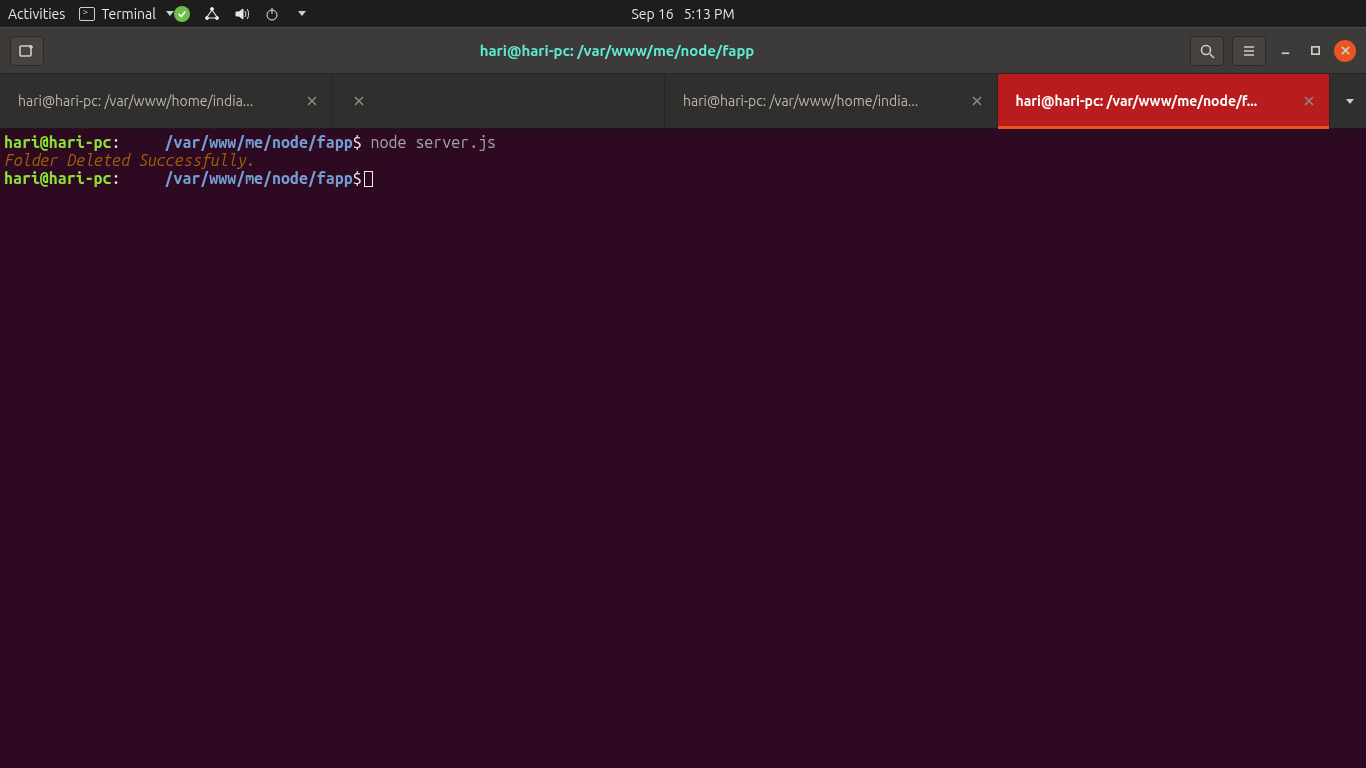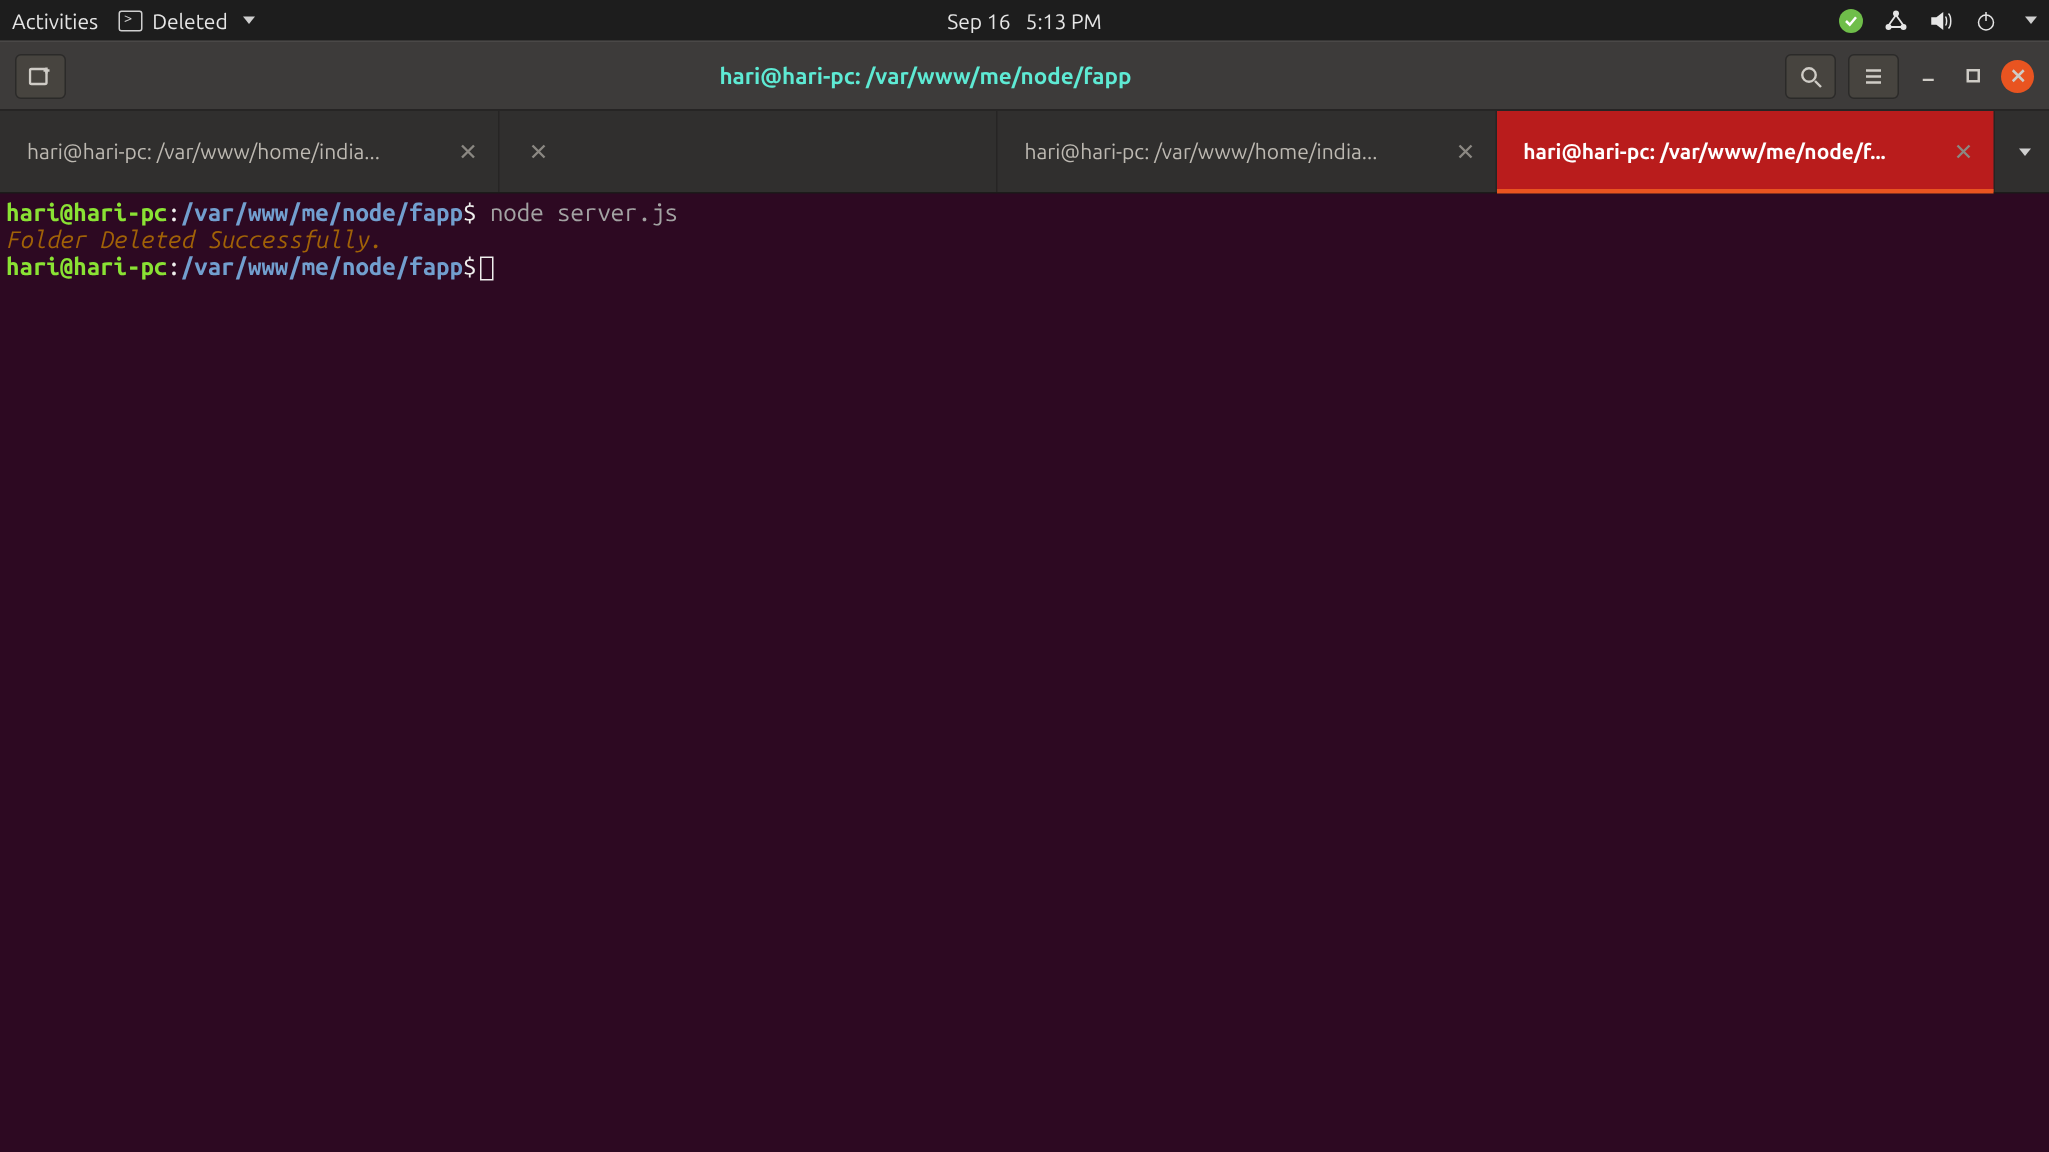--- a/index.html
+++ b/index.html
@@ -7,21 +7,20 @@
 
   
   .top-panel {
     height: 27px;
     background: #1d1d1d;
     color: #e6e6e6;
     display: flex;
     align-items: center;
     font-size: 14px;
     padding: 0 8px;
-    justify-content: space-between;
   }
   .top-panel .left, .top-panel .right { display: flex; align-items: center; gap: 14px; }
   .top-panel .app-menu { display: flex; align-items: center; gap: 6px; }
   .top-panel .app-menu .term-icon {
     width: 16px; height: 14px; border: 1.5px solid #cfcfcf; border-radius: 2px;
     position: relative; display: inline-block;
   }
   .top-panel .app-menu .term-icon::after {
     content: ">"; position: absolute; left: 2px; top: -2px; font-size: 10px; color: #cfcfcf;
   }
@@ -113,41 +112,41 @@
     background: #2d0922;
     height: calc(768px - 27px - 46px - 40px);
     color: #eeeeec;
     font-family: "Ubuntu Mono", "DejaVu Sans Mono", monospace;
     font-size: 16px;
     line-height: 18px;
     padding: 4px 4px;
     white-space: pre;
   }
   .ps-user { color: #8ae234; font-weight: bold; }
-  .ps-path { color: #729fcf; font-weight: bold; }
+  .ps-path { color: #729fcf; font-weight: bold; margin-left: 44px; }
   .ps-dollar { color: #eeeeec; }
   .cmd { color: #a3a3a3; }
   .output { color: #a16207; font-style: italic; }
   .cursor-block {
     display: inline-block;
     width: 9px; height: 16px;
     border: 1px solid #eeeeec;
     vertical-align: text-bottom;
     margin-left: 2px;
   }
 </style>
 </head>
 <body>
 
 <div class="top-panel">
   <div class="left">
     <span>Activities</span>
     <span class="app-menu">
       <span class="term-icon"></span>
-      <span>Deleted</span>
+      <span>Terminal</span>
       <span class="tri-down"></span>
     </span>
   </div>
   <div class="center">
     <span>Sep 16</span>
     <span>5:13 PM</span>
   </div>
   <div class="right">
     <span class="status-dot">
       <svg viewBox="0 0 12 12">

